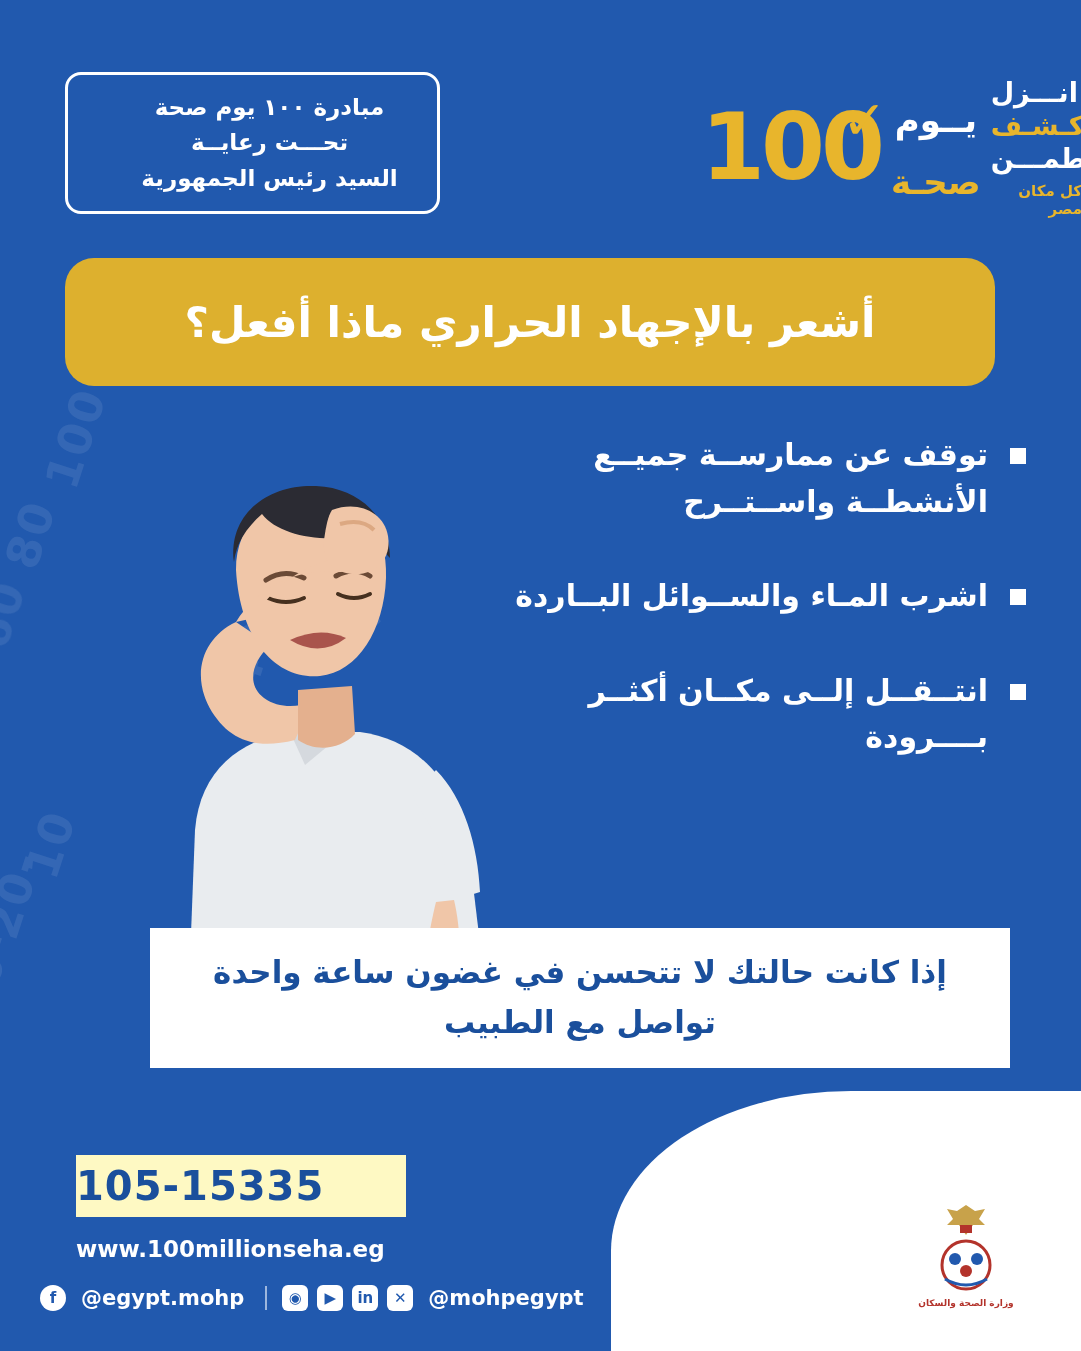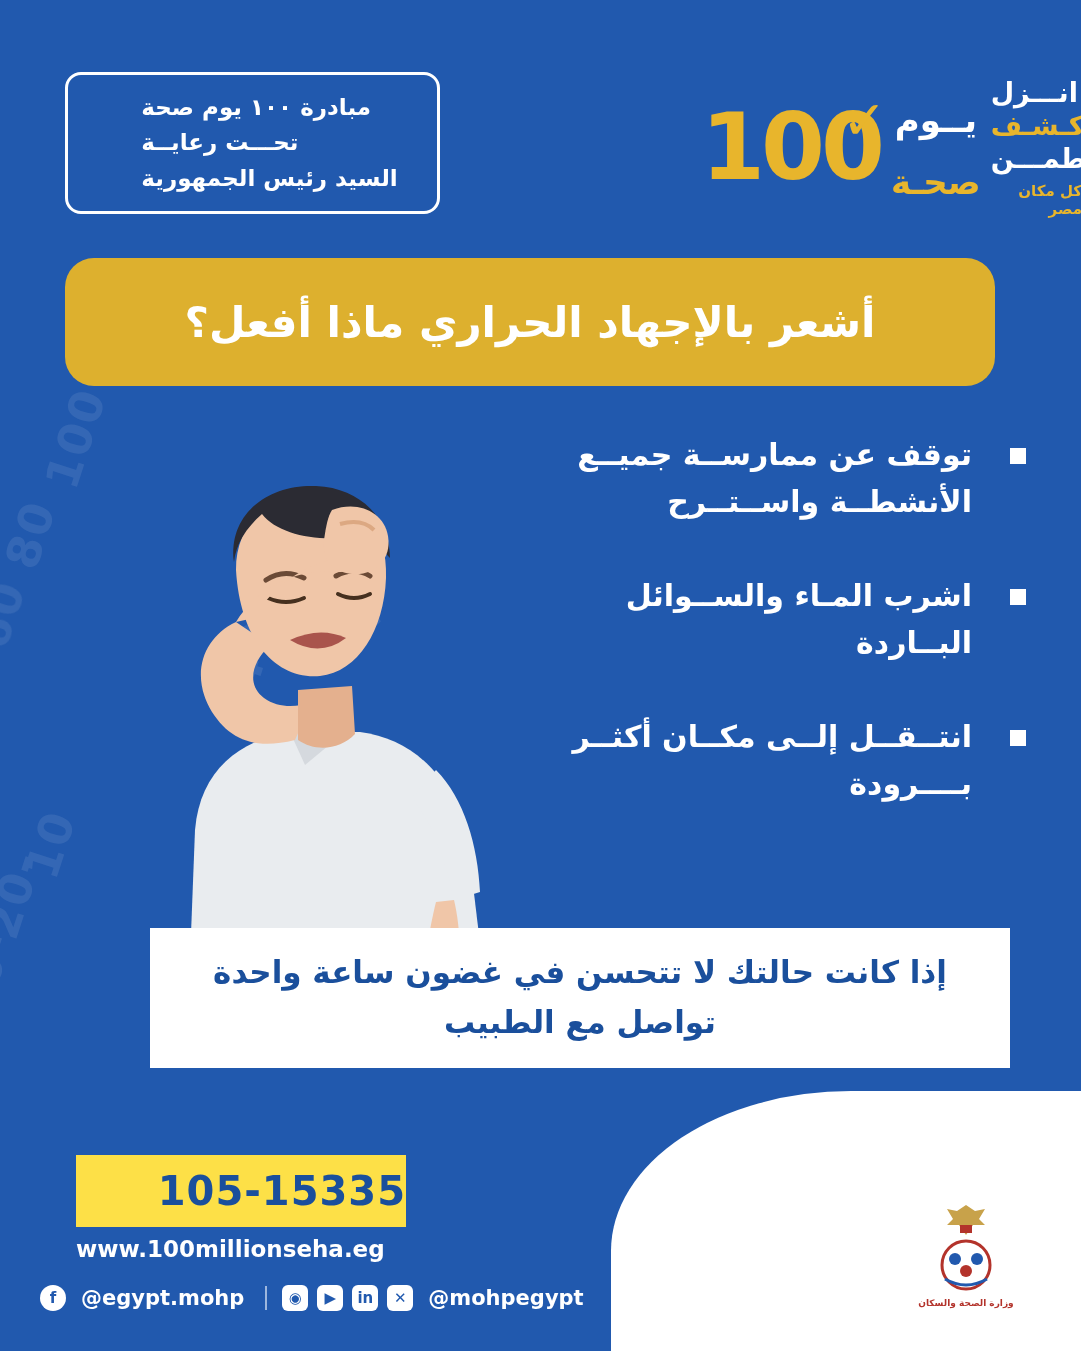--- a/index.html
+++ b/index.html
@@ -43,21 +43,21 @@
   
   .header-box {
     position:absolute;
     left:65px; top:72px;
     width:375px; height:142px;
     border:3px solid #ffffff;
     border-radius:16px;
     display:flex;
     align-items:center;
     justify-content:center;
-    text-align:left;
+    text-align:center;
     padding-left:34px;
   }
   .header-box .lines {
     color:#ffffff;
     font-size:23px;
     font-weight:bold;
     line-height:1.55;
     direction:rtl;
   }
 
@@ -147,21 +147,21 @@
   .bullets {
     position:absolute;
     right:55px; top:432px;
     width:520px;
     direction:rtl;
   }
   .bullet-row {
     display:flex;
     flex-direction:row;
     align-items:flex-start;
-    gap:38px;
+    gap:22px;
     margin-bottom:48px;
   }
   .bullet-square {
     width:16px; height:16px;
     background:#ffffff;
     margin-top:16px;
     flex:0 0 auto;
   }
   .bullet-text {
     color:#ffffff;
@@ -207,25 +207,25 @@
     width:330px;
     text-align:center;
     color:#ffffff;
     font-size:24px;
     font-weight:bold;
     direction:rtl;
   }
   .hotline-box {
     position:absolute;
     left:76px; top:1155px;
-    width:330px; height:72px;
-    background:#fde047;
-    display:flex;
-    align-items:center;
-    justify-content:flex-start;
+    width:330px; height:62px;
+    background:#fef9c3;
+    display:flex;
+    align-items:center;
+    justify-content:flex-end;
   }
   .hotline-box .num {
     color:#1a4f9c;
     font-size:40px;
     font-weight:bold;
     letter-spacing:1px;
     direction:ltr;
   }
   .website {
     position:absolute;

